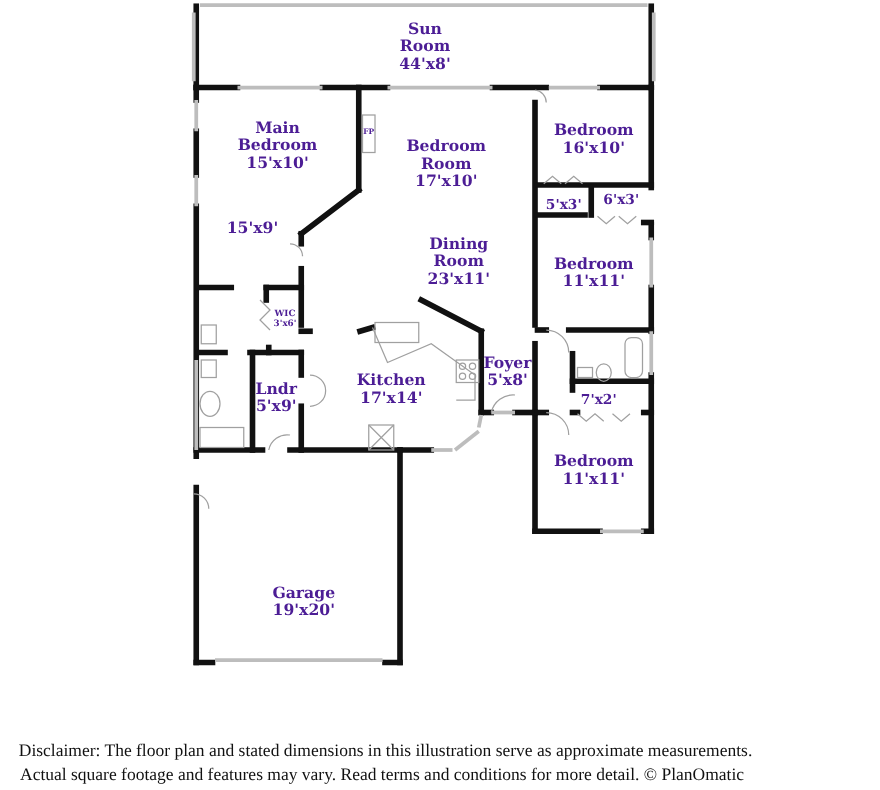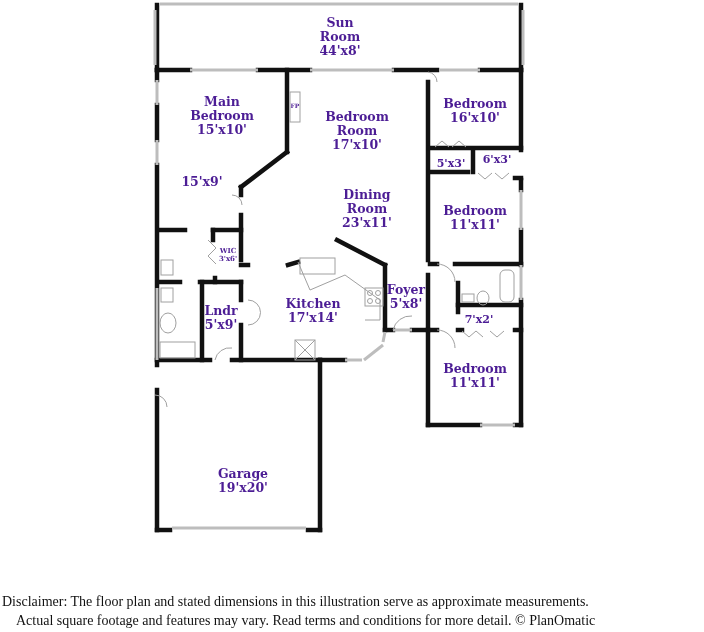--- a/index.html
+++ b/index.html
@@ -18,21 +18,21 @@
   .label .n { display: block; font-size: 12.5px; }
   .label .d { display: block; font-size: 12.5px; }
   .label.small .n, .label.small .d { font-size: 11px; }
   .label.tiny .n, .label.tiny .d { font-size: 7px; }
   .label.fp .n { font-size: 6px; }
   #footer {
     position: absolute; left: 0; top: 592px; width: 704px;
     font-family: "Liberation Serif", "DejaVu Serif", serif;
     font-size: 14px; color: #111; line-height: 19px;
   }
-  #footer .line1 { padding-left: 2px; }
+  #footer .line1 { padding-left: 15px; }
   #footer .line2 { padding-left: 16px; }
 </style>
 </head>
 <body>
 
 <svg id="plan" viewBox="0 0 704 590" xmlns="http://www.w3.org/2000/svg">
   <g stroke="#111" stroke-width="4.5" fill="none" stroke-linecap="square">
 
     <line x1="157" y1="5" x2="157" y2="70"></line>
     <line x1="521" y1="5" x2="521" y2="70"></line>

